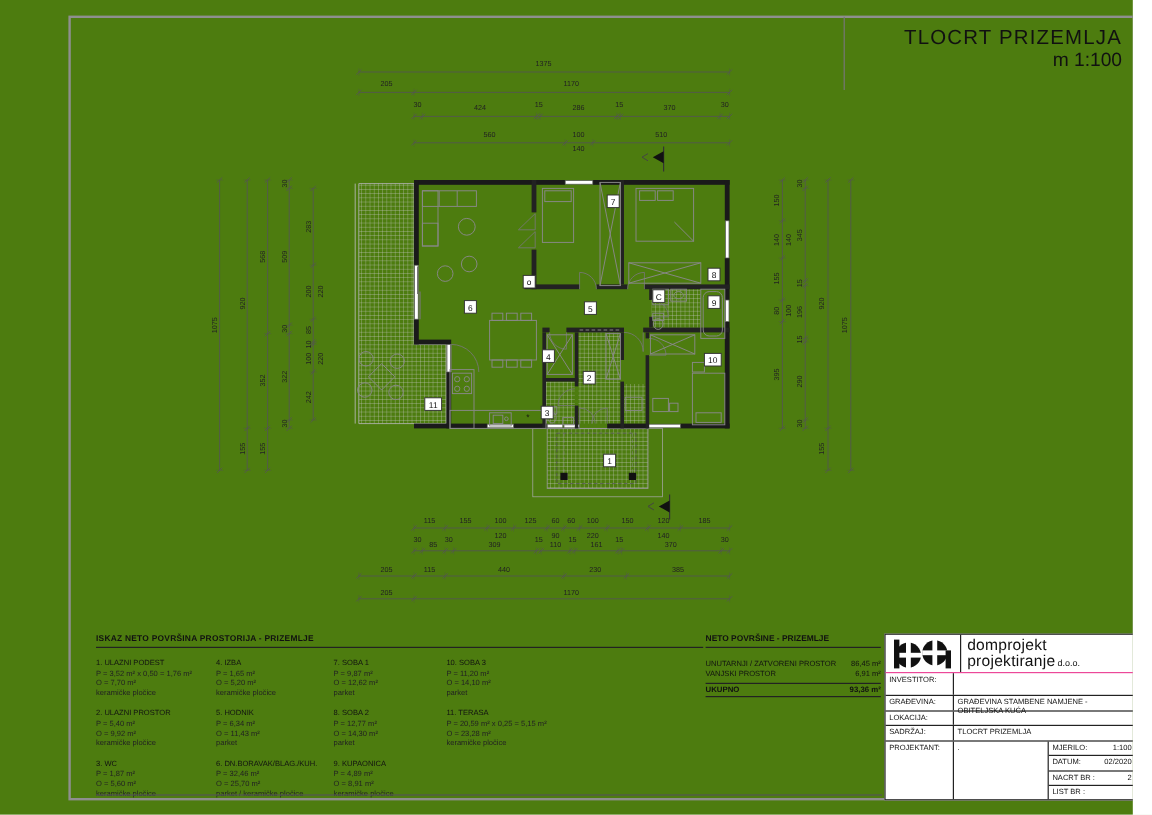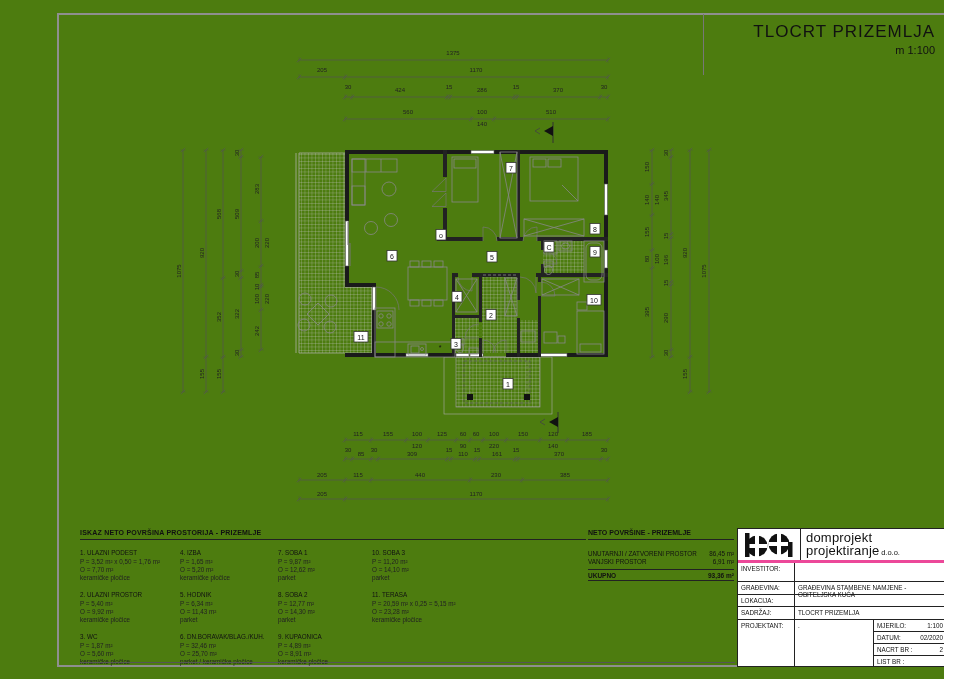--- a/index.html
+++ b/index.html
@@ -2,21 +2,21 @@
 <html><head>
 <meta charset="utf-8">
 <style>
   html,body{margin:0;padding:0;background:#fff;}
   .page{position:relative;width:944px;height:679px;background:#4d7c0f;overflow:hidden;
         font-family:"Liberation Sans",sans-serif;color:#111;}
   .frame{position:absolute;left:57px;top:13px;width:889px;height:654px;border:2px solid #8f8f8f;box-sizing:border-box;}
   .title-sep{position:absolute;left:703px;top:14px;width:1px;height:61px;background:#777;}
   .sheet-title{position:absolute;left:705px;top:22px;width:230px;text-align:right;}
   .sheet-title .t1{font-size:17px;letter-spacing:1px;line-height:20px;}
-  .sheet-title .t2{font-size:11px;line-height:17px;}
+  .sheet-title .t2{font-size:16px;line-height:17px;}
   #plan-svg{position:absolute;left:0;top:0;}
   .dim{font:6px "Liberation Sans",sans-serif;fill:#222;text-anchor:middle;}
   .rlab{font:7px "Liberation Sans",sans-serif;fill:#111;text-anchor:middle;}
 
   .iskaz{position:absolute;left:80px;top:529px;width:506px;}
   .iskaz .hdr{font-size:7px;font-weight:bold;letter-spacing:.2px;border-bottom:1px solid #222;padding-bottom:3px;}
   #iskaz-cols{position:relative;}
   .icol{position:absolute;top:0;width:96px;}
   .icol0{left:0;} .icol1{left:100px;} .icol2{left:198px;} .icol3{left:292px;width:130px;}
   .ientry{margin-top:9px;font-size:6.3px;line-height:8px;}
@@ -26,21 +26,21 @@
   .neto{position:absolute;left:588px;top:529px;width:146px;}
   .neto .hdr{font-size:7px;font-weight:bold;border-bottom:1px solid #222;padding-bottom:3px;}
   #neto-rows{margin-top:10px;}
   .nrow{display:flex;justify-content:space-between;font-size:6.3px;line-height:8px;}
   .nukupno{display:flex;justify-content:space-between;font-size:6.5px;font-weight:bold;
            border-top:1px solid #222;border-bottom:1px solid #222;margin-top:3px;padding:1.5px 0;}
   .bottom-rule{position:absolute;left:80px;top:662px;width:655px;height:1px;background:#555;}
 
   .tblock{position:absolute;left:737px;top:528px;width:210px;height:139px;border:1.5px solid #222;
           box-sizing:border-box;font-size:6.3px;display:flex;flex-direction:column;background:#fff;}
-  .tb-head{display:flex;height:31px;border-bottom:3px solid #ec4899;flex:none;}
+  .tb-head{display:flex;height:31px;border-bottom:1px solid #ec4899;flex:none;}
   .tb-logo{width:62px;border-right:1px solid #222;display:flex;align-items:center;justify-content:center;flex:none;}
   .tb-name{flex:1;padding:2px 5px;}
   .tb-name .c1{font-size:13px;line-height:13px;letter-spacing:.2px;}
   .tb-name .c2{font-size:7.5px;margin-top:28px;}
   .tb-row{display:flex;border-bottom:1px solid #222;flex:none;}
   .tb-label{width:57px;border-right:1px solid #222;padding:2px 3px;box-sizing:border-box;flex:none;}
   .tb-value{flex:1;padding:2px 3px;}
   .tb-last{display:flex;flex:1;}
   .tb-meta{width:72px;border-left:1px solid #222;display:flex;flex-direction:column;flex:none;}
   .tm-row{display:flex;justify-content:space-between;border-bottom:1px solid #222;padding:2px 3px;flex:1;align-items:center;}

